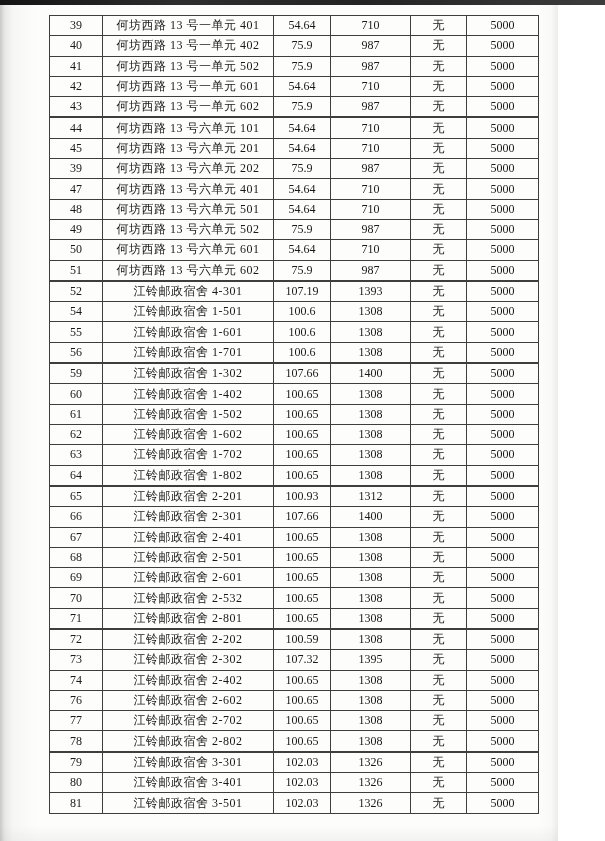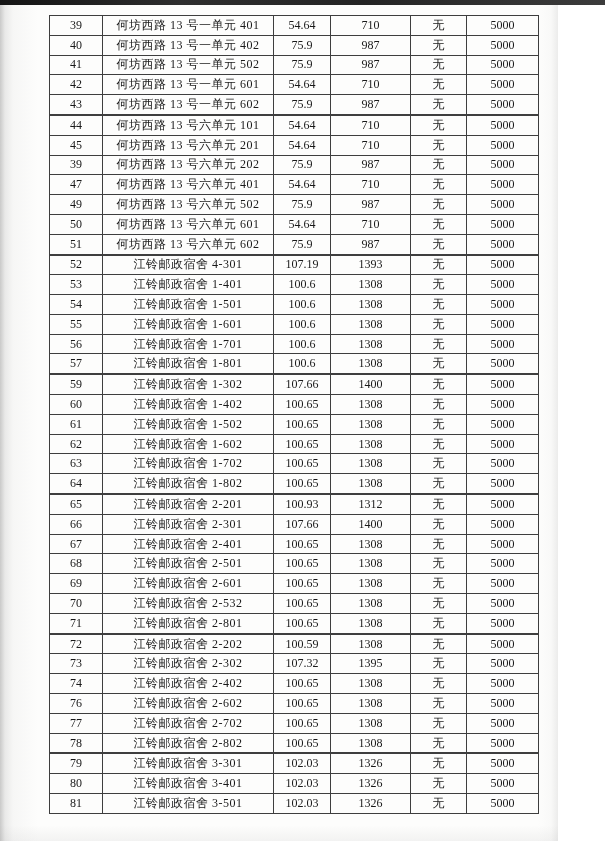--- a/index.html
+++ b/index.html
@@ -124,20 +124,28 @@
         </tr>
         <tr>
           <td class="c-seq">47</td>
           <td class="c-addr">何坊西路 13 号六单元 401</td>
           <td class="c-num">54.64</td>
           <td class="c-num">710</td>
           <td class="c-num">无</td>
           <td class="c-num">5000</td>
         </tr>
         <tr>
+          <td class="c-seq">48</td>
+          <td class="c-addr">何坊西路 13 号六单元 501</td>
+          <td class="c-num">54.64</td>
+          <td class="c-num">710</td>
+          <td class="c-num">无</td>
+          <td class="c-num">5000</td>
+        </tr>
+        <tr>
           <td class="c-seq">49</td>
           <td class="c-addr">何坊西路 13 号六单元 502</td>
           <td class="c-num">75.9</td>
           <td class="c-num">987</td>
           <td class="c-num">无</td>
           <td class="c-num">5000</td>
         </tr>
         <tr>
           <td class="c-seq">50</td>
           <td class="c-addr">何坊西路 13 号六单元 601</td>
@@ -156,54 +164,38 @@
         </tr>
         <tr class="heavy">
           <td class="c-seq">52</td>
           <td class="c-addr">江铃邮政宿舍 4-301</td>
           <td class="c-num">107.19</td>
           <td class="c-num">1393</td>
           <td class="c-num">无</td>
           <td class="c-num">5000</td>
         </tr>
         <tr>
-          <td class="c-seq">53</td>
-          <td class="c-addr">江铃邮政宿舍 1-401</td>
-          <td class="c-num">100.6</td>
-          <td class="c-num">1308</td>
-          <td class="c-num">无</td>
-          <td class="c-num">5000</td>
-        </tr>
-        <tr>
           <td class="c-seq">54</td>
           <td class="c-addr">江铃邮政宿舍 1-501</td>
           <td class="c-num">100.6</td>
           <td class="c-num">1308</td>
           <td class="c-num">无</td>
           <td class="c-num">5000</td>
         </tr>
         <tr>
           <td class="c-seq">55</td>
           <td class="c-addr">江铃邮政宿舍 1-601</td>
           <td class="c-num">100.6</td>
           <td class="c-num">1308</td>
           <td class="c-num">无</td>
           <td class="c-num">5000</td>
         </tr>
         <tr>
           <td class="c-seq">56</td>
           <td class="c-addr">江铃邮政宿舍 1-701</td>
-          <td class="c-num">100.6</td>
-          <td class="c-num">1308</td>
-          <td class="c-num">无</td>
-          <td class="c-num">5000</td>
-        </tr>
-        <tr>
-          <td class="c-seq">57</td>
-          <td class="c-addr">江铃邮政宿舍 1-801</td>
           <td class="c-num">100.6</td>
           <td class="c-num">1308</td>
           <td class="c-num">无</td>
           <td class="c-num">5000</td>
         </tr>
         <tr class="heavy">
           <td class="c-seq">59</td>
           <td class="c-addr">江铃邮政宿舍 1-302</td>
           <td class="c-num">107.66</td>
           <td class="c-num">1400</td>

